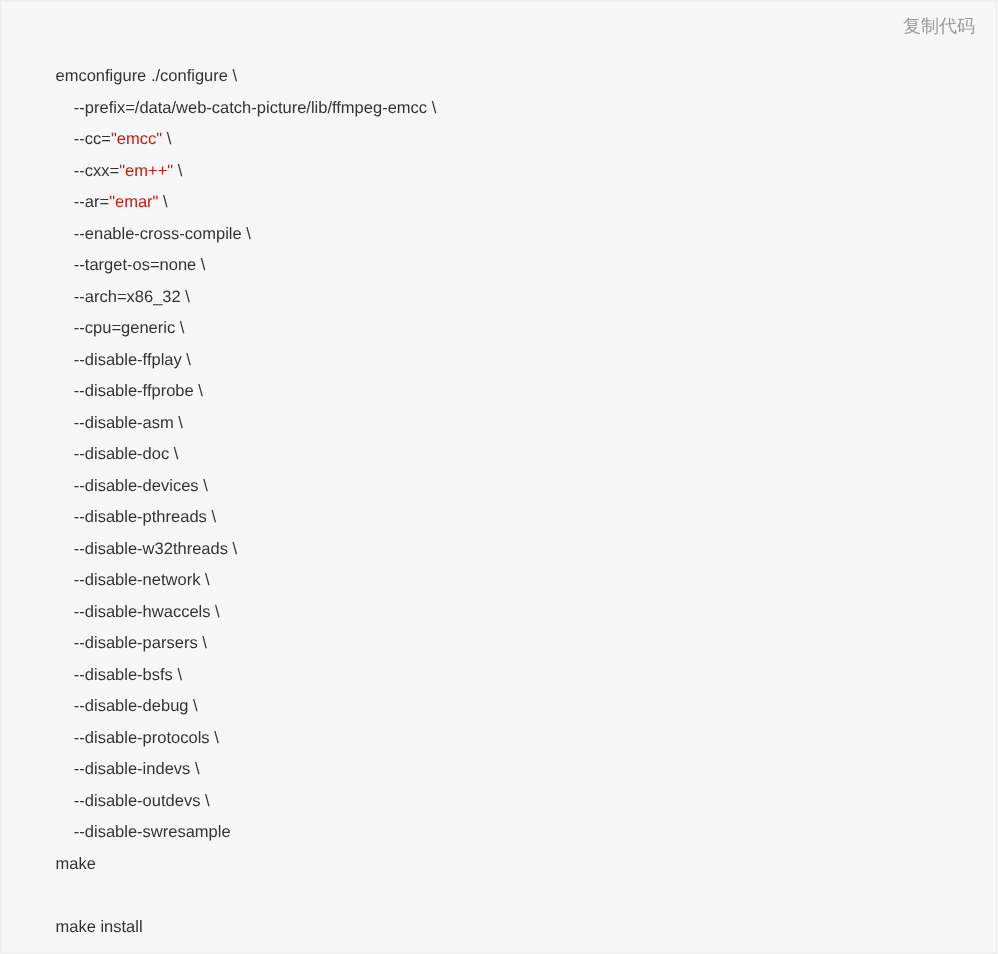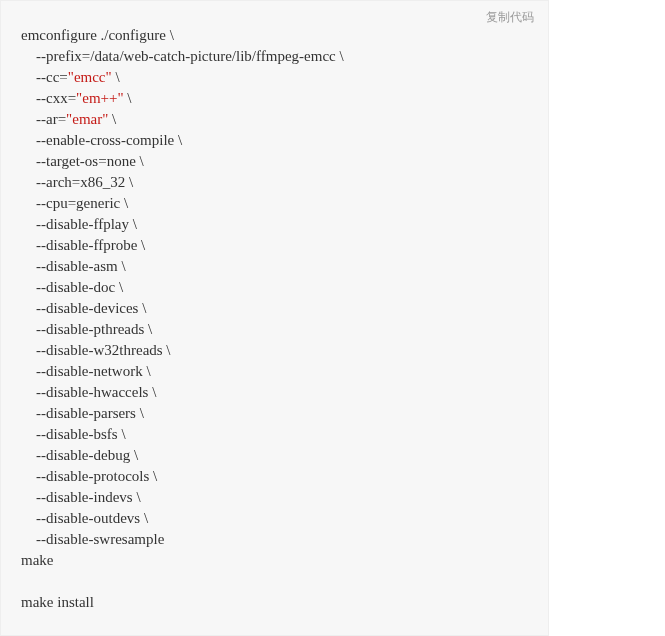--- a/index.html
+++ b/index.html
@@ -10,38 +10,38 @@
     width: 665px;
     height: 636px;
     overflow: hidden;
     box-sizing: border-box;
   }
   .code-block {
     position: relative;
     background: #f7f7f7;
     border: 1px solid #eee;
     margin: 0;
-    width: 549px;
+    width: 665px;
     height: 636px;
     box-sizing: border-box;
     padding: 24px 20px 20px 20px;
   }
   .copy-btn {
     position: absolute;
     top: 8px;
     right: 14px;
     font-size: 12px;
     color: #9b9b9b;
     cursor: pointer;
     user-select: none;
   }
   pre {
-    margin: 0;
-    font-family: Liberation Serif, serif;
-    font-size: 15px;
+    margin: 16px;
+    font-family: Liberation Sans, sans-serif;
+    font-size: 11px;
     line-height: 21px;
     color: #333;
     white-space: pre;
   }
   .str { color: #c41a16; }
 </style>
 </head>
 <body>
 
 <div class="code-block">

